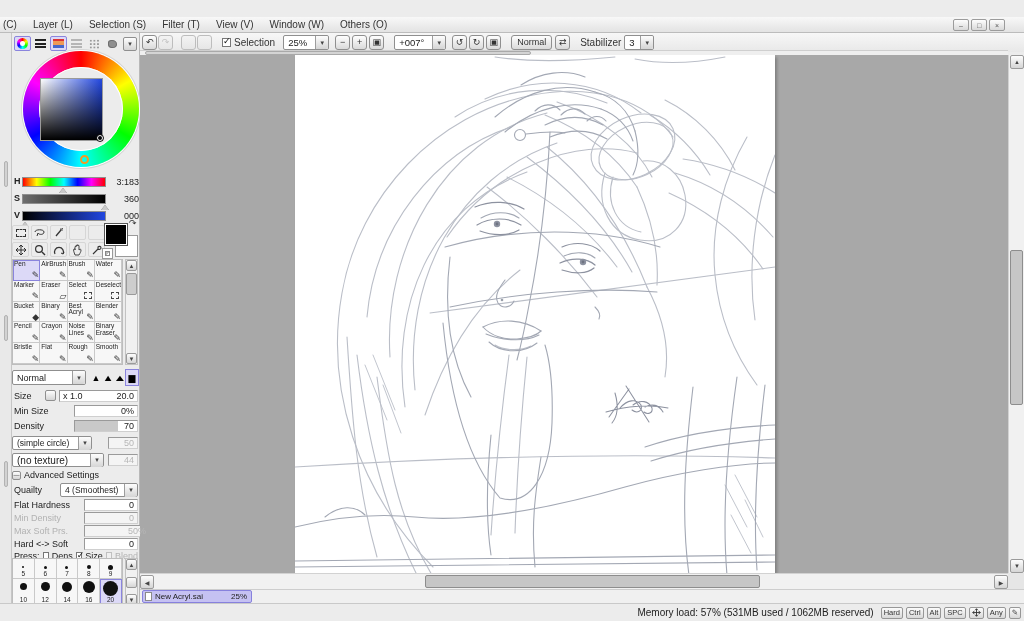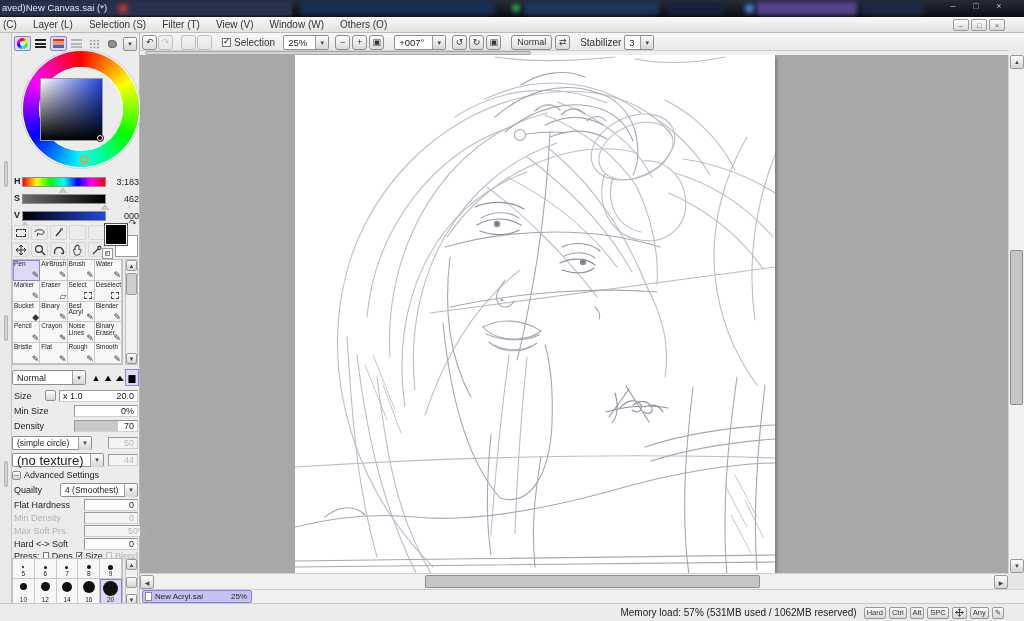--- a/index.html
+++ b/index.html
@@ -156,48 +156,31 @@
   .hthumb{position:absolute;left:285px;top:1px;width:335px;height:13px;background:#c6c6c6;border:1px solid #8d8d8d;border-radius:2px;}
   .corner{position:absolute;left:1008px;top:573px;width:16px;height:16px;background:#e6e6e6;}
 
   
   .tabbar{position:absolute;left:140px;top:589px;width:884px;height:14px;background:#f0f0f0;border-top:1px solid #cdcdcd;}
   .tab{position:absolute;left:2px;top:0px;width:110px;height:13px;background:#c5c1f2;border:1px solid #8781dd;
     border-radius:2px;display:flex;align-items:center;font-size:8px;color:#222;}
   .docico{width:7px;height:9px;background:#fff;border:1px solid #8a8a8a;margin:0 3px 0 2px;}
   .tabzoom{margin-left:auto;padding-right:4px;font-size:8px;}
   .statusbar{position:absolute;left:140px;top:603px;width:884px;height:18px;background:#ececec;border-top:1px solid #c9c9c9;
-    display:flex;align-items:center;justify-content:flex-end;gap:3px;padding-right:20px;}
+    display:flex;align-items:center;justify-content:flex-end;gap:3px;padding-right:3px;}
   .statusbar .mem{font-size:10px;color:#222;margin-right:4px;}
   .kbtn{height:12px;padding:0 2px;background:linear-gradient(#fbfbfb,#d8d8d8);border:1px solid #979797;border-radius:2px;
     font-size:7.5px;color:#333;display:inline-flex;align-items:center;line-height:1;}
   .statusfill{position:absolute;left:0px;top:603px;width:140px;height:18px;background:#ececec;border-top:1px solid #c9c9c9;}
 </style>
 </head>
 <body>
 
 <div id="app">
 
-  <div class="titlebar">
-    <div class="tb-active"></div>
-    <div class="blob" style="left:118px;top:4px;width:10px;height:9px;background:#b93a30"></div>
-    <div class="blob" style="left:300px;width:195px;background:#16325e"></div>
-    <div class="blob" style="left:512px;top:4px;width:8px;height:8px;background:#2fae52"></div>
-    <div class="blob" style="left:524px;width:135px;background:#1c3a66"></div>
-    <div class="blob" style="left:668px;width:55px;background:#14233f"></div>
-    <div class="blob" style="left:745px;top:4px;width:9px;height:9px;background:#4f86e8"></div>
-    <div class="blob" style="left:757px;width:100px;background:#5f4b9e"></div>
-    <div class="blob" style="left:862px;width:62px;background:#1d2c49"></div>
-    <span class="tb-title">aved)New Canvas.sai (*)</span>
-    <div class="tb-controls">
-      <span>–</span>
-      <span>□</span>
-      <span>×</span>
-    </div>
-  </div>
 
   <div class="menubar">
     <span class="menu-item">(C)</span>
     <span class="menu-item">Layer (L)</span>
     <span class="menu-item">Selection (S)</span>
     <span class="menu-item">Filter (T)</span>
     <span class="menu-item">View (V)</span>
     <span class="menu-item">Window (W)</span>
     <span class="menu-item">Others (O)</span>
     <div class="childwin">
@@ -282,21 +265,21 @@
       <span class="track h">
           <span class="handle" style="left:36px"></span>
         </span>
       <span class="sval">3:183</span>
     </div>
     <div class="srow" style="top:160px">
       <span class="sl">S</span>
       <span class="track s">
           <span class="handle" style="left:78px"></span>
         </span>
-      <span class="sval">462</span>
+      <span class="sval">360</span>
     </div>
     <div class="srow" style="top:177px">
       <span class="sl">V</span>
       <span class="track v">
           <span class="handle" style="left:-2px"></span>
         </span>
       <span class="sval">000</span>
     </div>
 
     <div class="trow" style="left:0;top:192px">
@@ -420,21 +403,21 @@
     <div class="mrow" style="top:403px">
       <span class="combo" style="position:absolute;left:0;width:80px;height:14px">
         <span class="cval" style="font-size:8.5px">(simple circle)</span>
         <span class="dd">▾</span>
       </span>
       <span class="fld dis" style="left:96px;top:1px;width:30px"><span class="fldtxt">50</span></span>
     </div>
 
     <div class="mrow" style="top:420px">
       <span class="combo" style="position:absolute;left:0;width:92px;height:14px">
-        <span class="cval" style="font-size:13px">(no texture)</span>
+        <span class="cval" style="font-size:10px">(no texture)</span>
         <span class="dd">▾</span>
       </span>
       <span class="fld dis" style="left:96px;top:1px;width:30px"><span class="fldtxt">44</span></span>
     </div>
 
     <div class="mrow adv" style="top:437px">
       <span class="advico">—</span>
       <span class="lab">Advanced Settings</span>
     </div>
 

